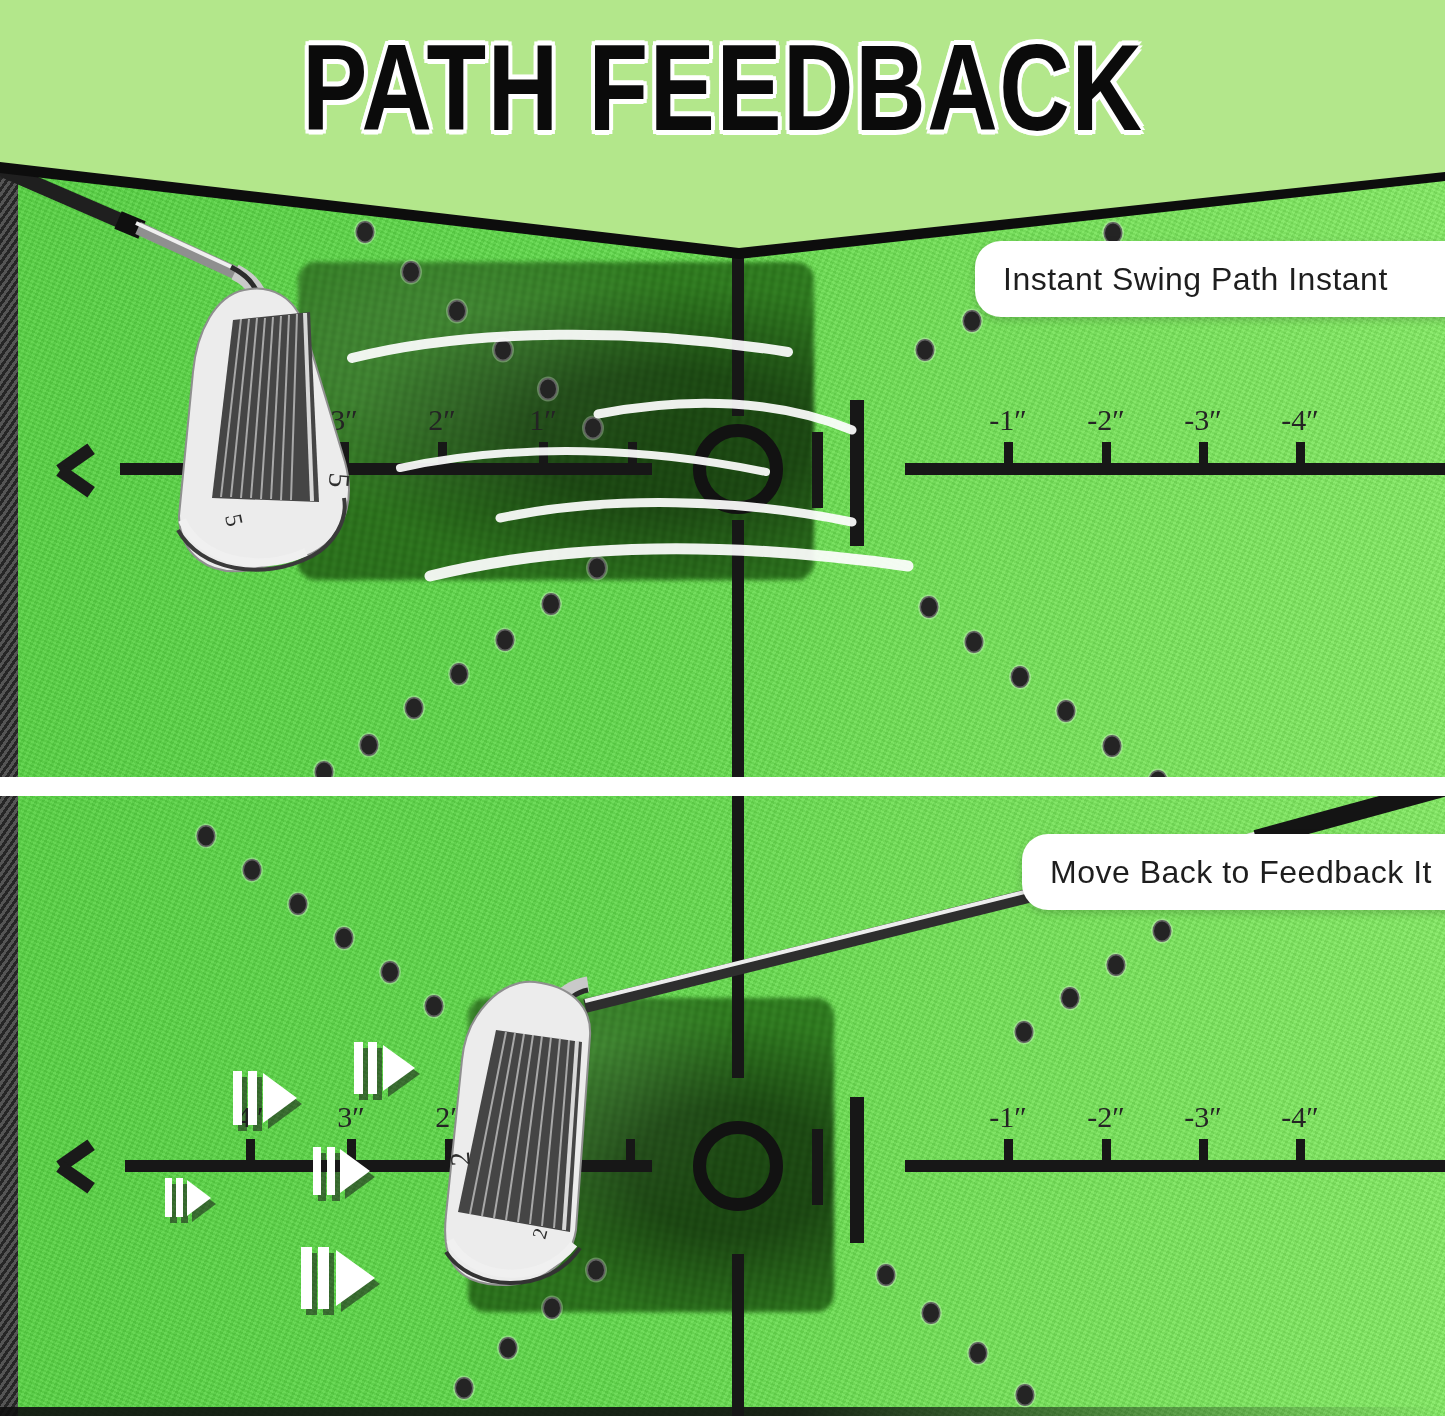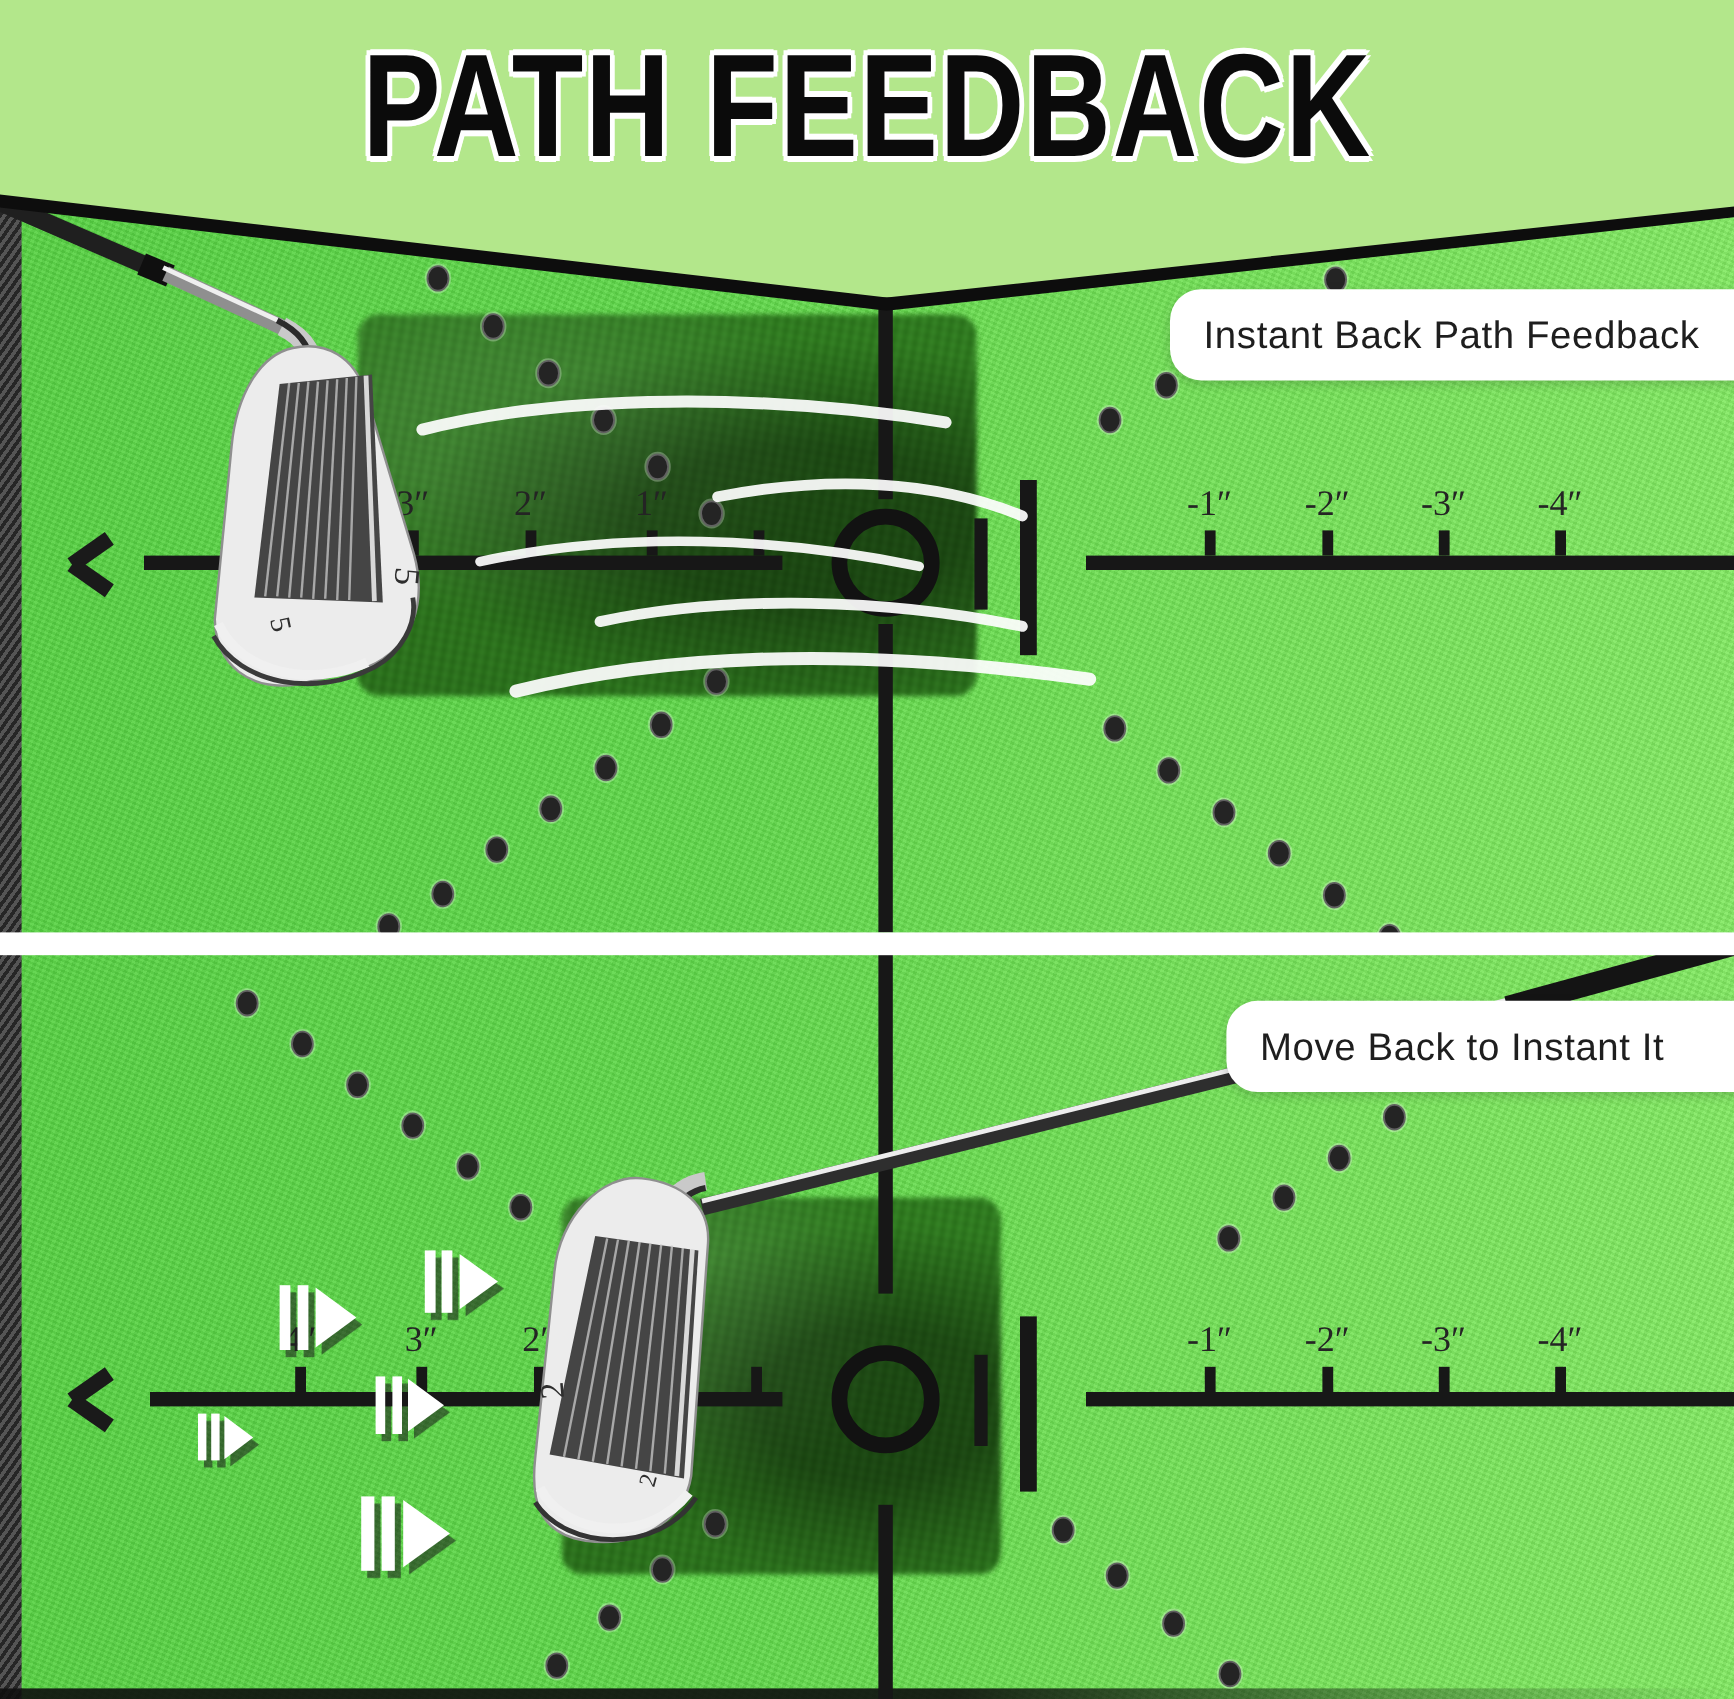--- a/index.html
+++ b/index.html
@@ -289,19 +289,19 @@
   </svg>
 
   <div class="divider"></div>
 
   <div class="header-black"></div>
   <div class="header-green">
     <div class="title">PATH FEEDBACK</div>
   </div>
 
   <div class="callout callout-top">
-    <span>Instant Back Path Feedback</span>
+    <span>Instant Swing Path Instant</span>
   </div>
   <div class="callout callout-bottom">
-    <span>Move Back to Instant It</span>
+    <span>Move Back to Feedback It</span>
   </div>
 
 </div>
 
 </body></html>

